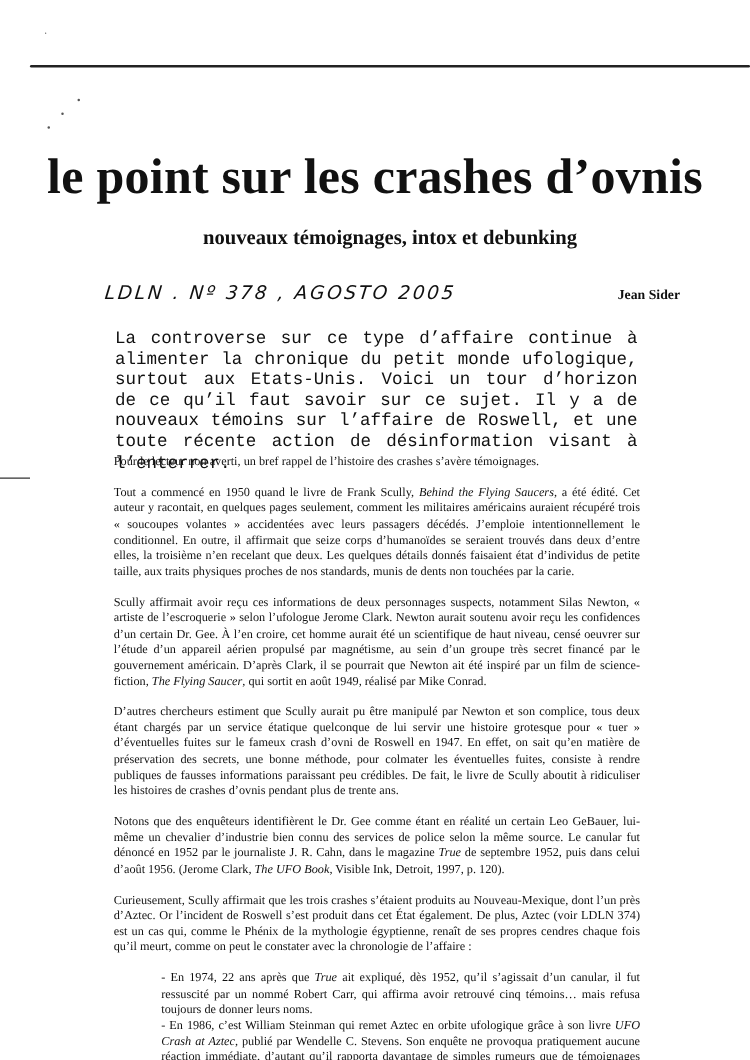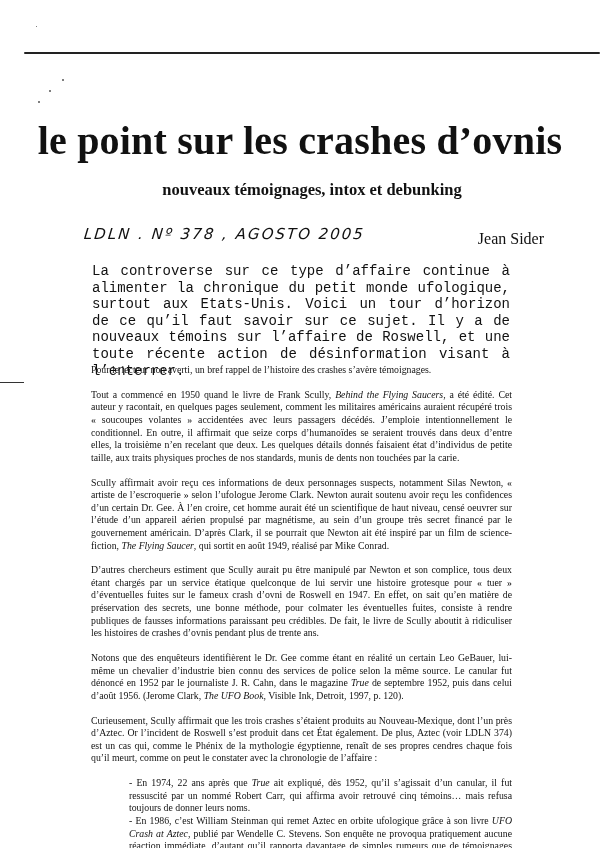--- a/index.html
+++ b/index.html
@@ -19,21 +19,21 @@
     }
     .subtitle {
       position: absolute; left: 0; right: 16px; top: 180px; text-align: center;
       font-size: 16.5px; font-weight: bold; margin: 0; padding-left: 40px;
     }
     .handwritten {
       position: absolute; left: 84px; top: 225px; font-family: "DejaVu Sans", sans-serif;
       font-size: 15px; font-style: italic; letter-spacing: 2px; transform: skewX(-6deg);
     }
     .author {
-      position: absolute; right: 56px; top: 230px; font-size: 16px; font-weight: normal;
+      position: absolute; right: 56px; top: 230px; font-size: 11px; font-weight: bold;
     }
     .lead {
       position: absolute; left: 92px; width: 418px; top: 263px;
       font-size: 14px; line-height: 16.6px; text-align: justify; margin: 0; font-family: Liberation Mono, monospace;
     }
     .body {
       position: absolute; left: 91px; width: 421px; top: 364px;
       font-size: 9.8px; line-height: 12.6px; text-align: justify;
     }
     .body p { margin: 0 0 12.2px 0; }

